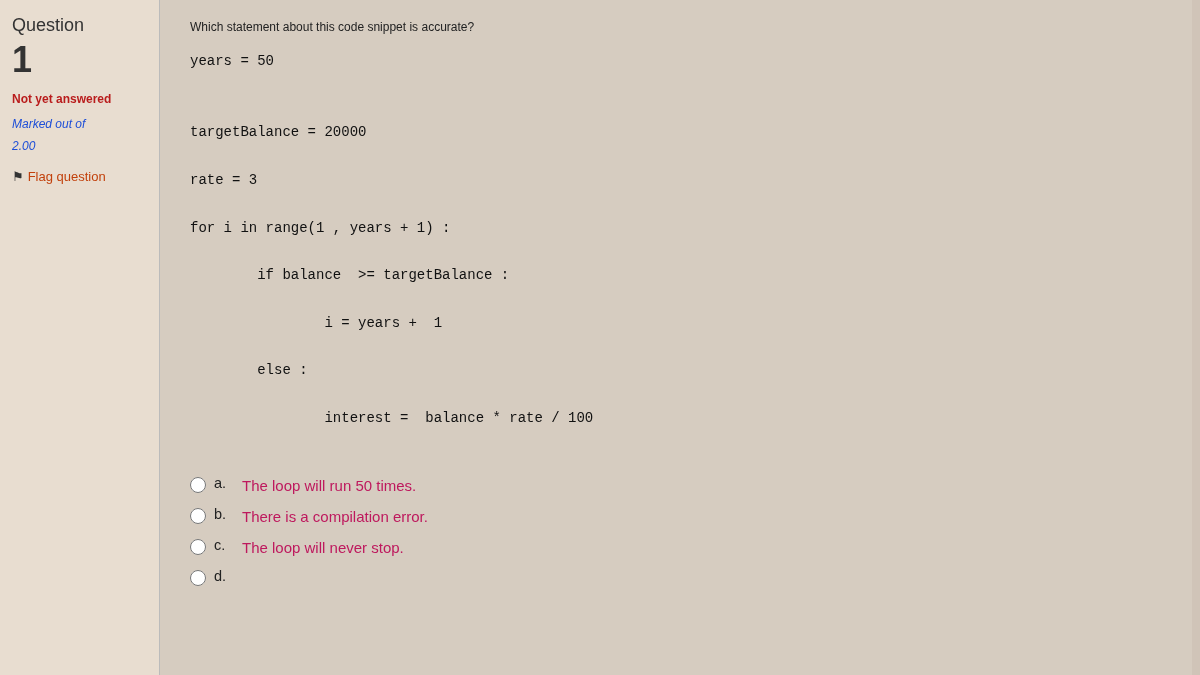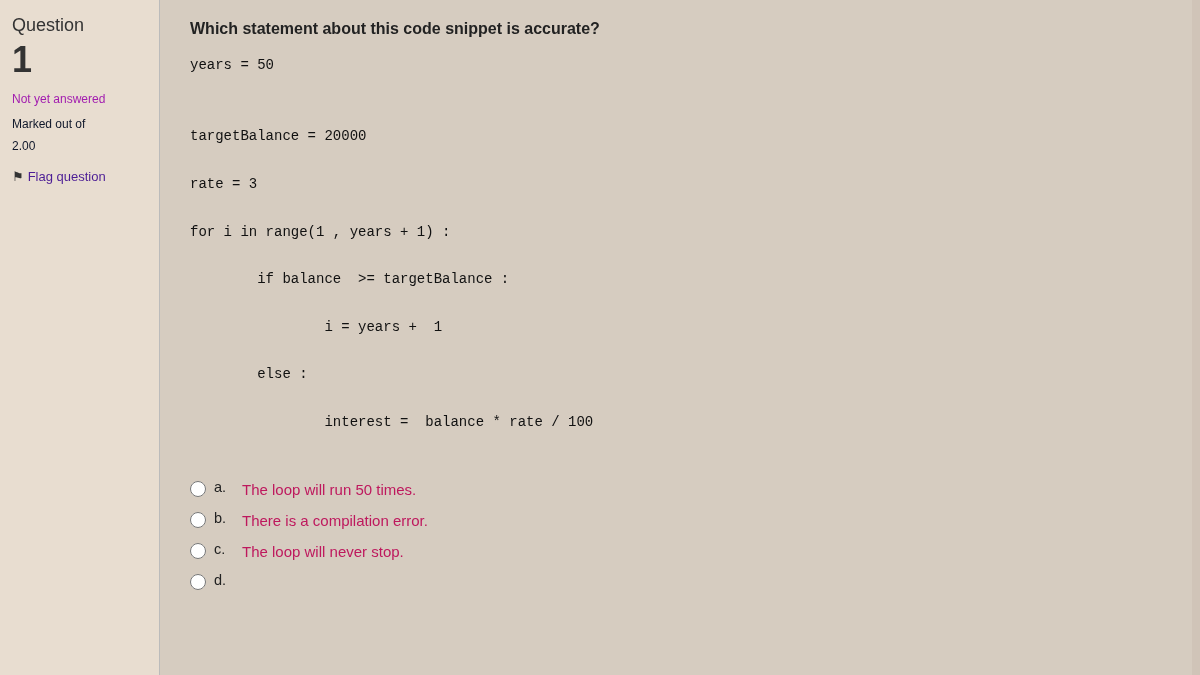--- a/index.html
+++ b/index.html
@@ -34,64 +34,66 @@
     .question-number {
       font-size: 36px;
       font-weight: bold;
       color: #333;
       line-height: 1;
       margin-bottom: 8px;
     }
 
     .status-label {
       font-size: 12px;
-      color: #a21caf;
+      color: #b91c1c;
       line-height: 1.3;
       margin-bottom: 4px;
+      font-weight: bold;
     }
 
     .marked-label {
       font-size: 12px;
-      color: #0f172a;
+      color: #1d4ed8;
       line-height: 1.3;
+      font-style: italic;
     }
 
     .flag-btn {
       display: flex;
       align-items: center;
       gap: 4px;
       background: none;
       border: none;
       cursor: pointer;
       padding: 4px 0;
       margin-top: 4px;
     }
 
     .flag-icon {
       font-size: 13px;
       color: #333;
     }
 
     .flag-text {
       font-size: 13px;
-      color: #4c1d95;
+      color: #c2410c;
     }
 
     .main-content {
       flex: 1;
       background: #d6ccc0;
       padding: 20px 30px;
       overflow-y: auto;
     }
 
     .question-title {
-      font-size: 16px;
+      font-size: 12px;
       color: #222;
       margin-bottom: 16px;
-      font-weight: bold;
+      font-weight: normal;
     }
 
     .code-block {
       font-family: 'Courier New', Courier, monospace;
       font-size: 14px;
       color: #111;
       line-height: 1.7;
       margin-bottom: 20px;
       background: transparent;
     }

